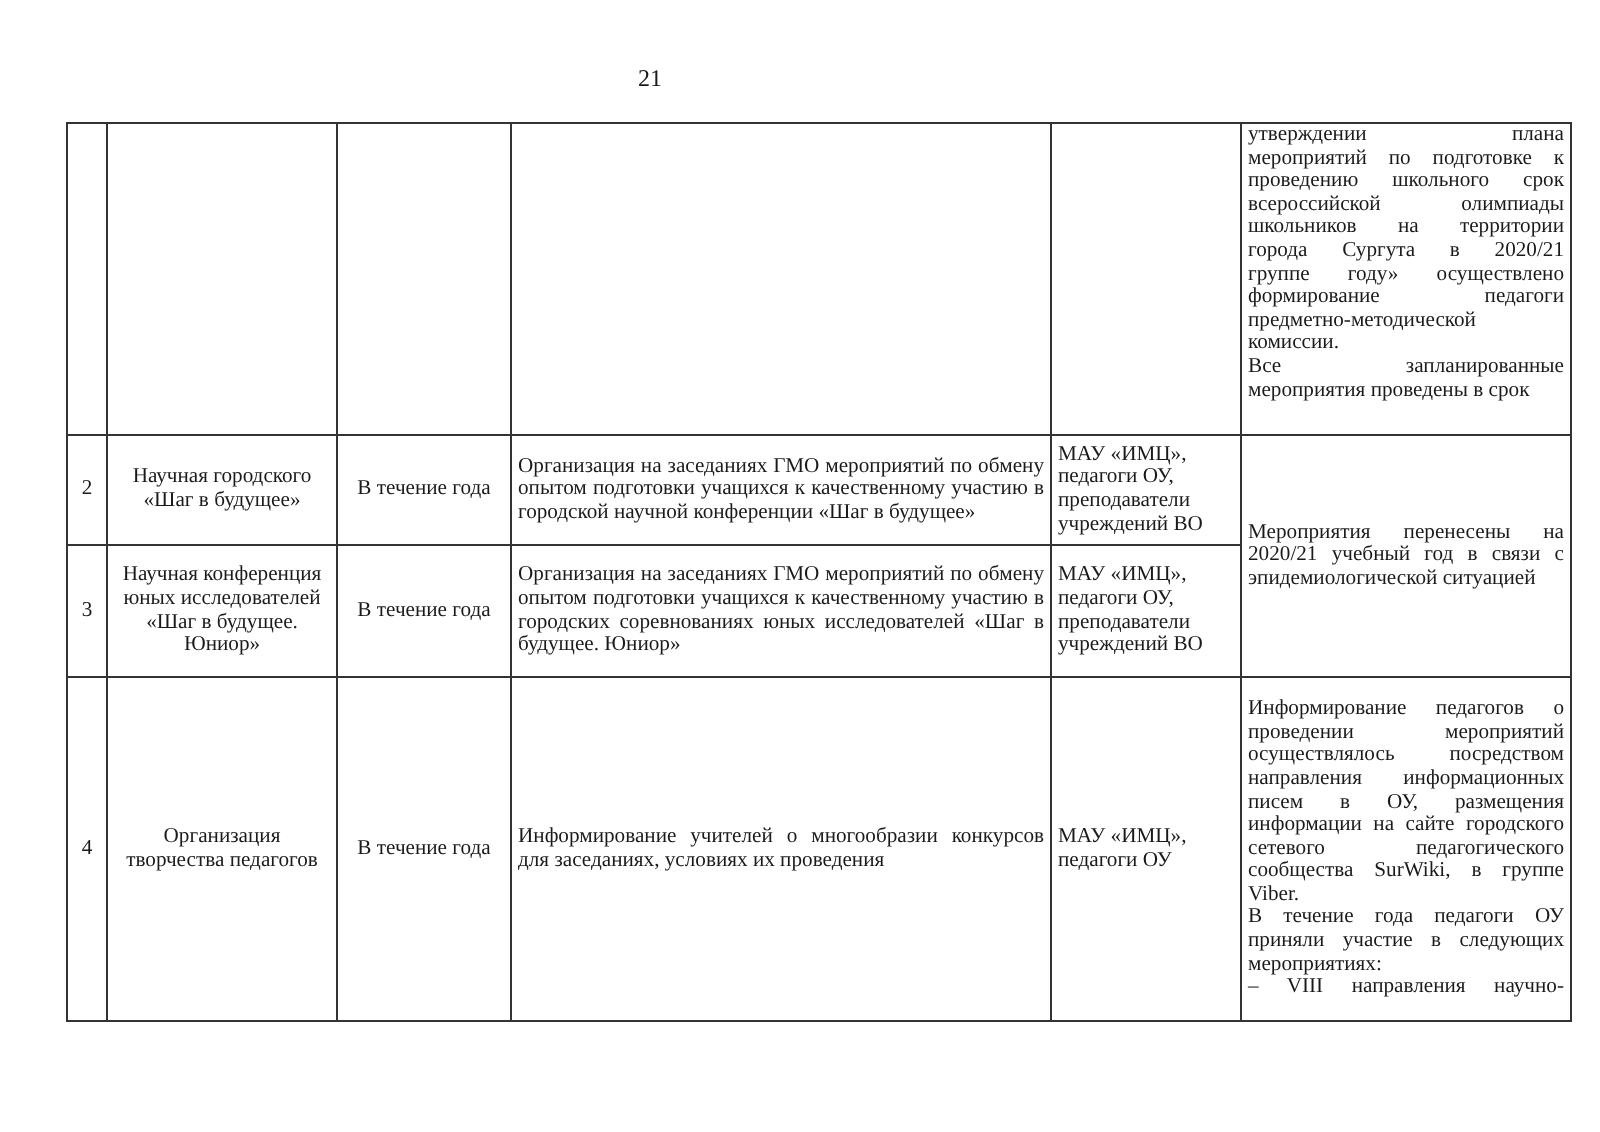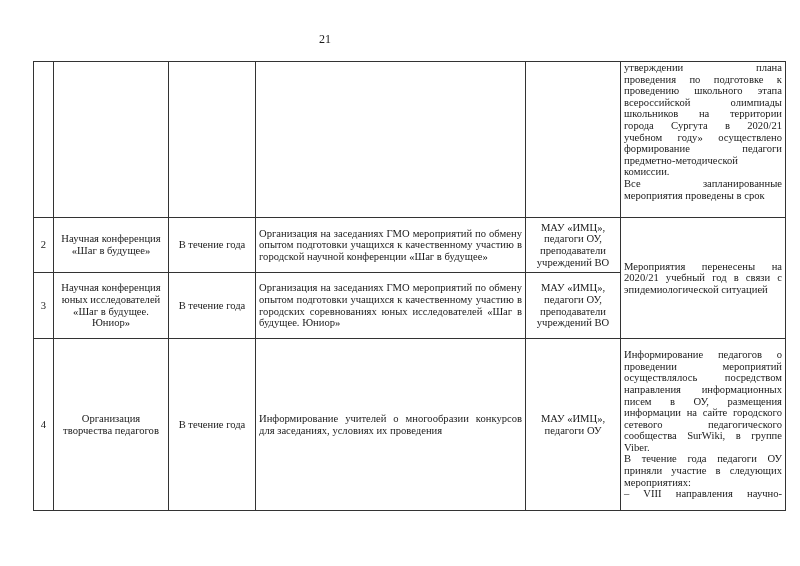--- a/index.html
+++ b/index.html
@@ -9,21 +9,21 @@
                  font-size: 12px; }
   table.plan { position: absolute; left: 33px; top: 61px; border-collapse: collapse;
                table-layout: fixed; width: 752px; }
   table.plan td { border: 1px solid #333; font-size: 10.6px; line-height: 11.6px;
                   padding: 1px 3px; vertical-align: middle; overflow: hidden; }
   td.c-num { text-align: center; }
   td.c-name { text-align: center; }
   td.c-time { text-align: center; }
   td.c-act { text-align: justify; text-align-last: left; vertical-align: top; }
   td.c-act.mid { vertical-align: middle; }
-  td.c-resp { text-align: center; vertical-align: top; }
+  td.c-resp { vertical-align: top; }
   td.c-resp.mid { vertical-align: middle; }
   td.c-res { text-align: justify; vertical-align: top; padding: 0 4px; margin-left: 36px; }
   .just { text-align: justify; text-align-last: justify; display: block; }
   .line { display: block; }
   table.plan { border-top: 1.5px solid #333; border-bottom: 1.5px solid #333; }
 </style>
 </head>
 <body>
 
 <div class="page-number">21</div>
@@ -40,37 +40,37 @@
 
   <tbody>
       <tr style="height:156px">
     <td class="c-num"></td>
     <td class="c-name"></td>
     <td class="c-time"></td>
     <td class="c-act"></td>
     <td class="c-resp"></td>
     <td class="c-res" style="vertical-align:top;padding-top:0">
       <span class="just">утверждении плана</span>
-      <span class="just">проведения по подготовке к</span>
-      <span class="just">проведению школьного этапа</span>
+      <span class="just">мероприятий по подготовке к</span>
+      <span class="just">проведению школьного срок</span>
       <span class="just">всероссийской олимпиады</span>
       <span class="just">школьников на территории</span>
       <span class="just">города Сургута в 2020/21</span>
-      <span class="just">учебном году» осуществлено</span>
+      <span class="just">группе году» осуществлено</span>
       <span class="just">формирование педагоги</span>
       <span class="line">предметно-методической</span>
       <span class="line">комиссии.</span>
       <span class="just">Все запланированные</span>
       <span class="line">мероприятия проведены в срок</span>
     </td>
   </tr>
 
   <tr style="height:55px">
     <td class="c-num">2</td>
-    <td class="c-name">Научная конференция «Шаг в будущее»</td>
+    <td class="c-name">Научная городского «Шаг в будущее»</td>
     <td class="c-time">В течение года</td>
     <td class="c-act">Организация на заседаниях ГМО мероприятий по обмену опытом подготовки учащихся к качественному участию в городской научной конференции «Шаг в будущее»</td>
     <td class="c-resp">МАУ «ИМЦ», педагоги ОУ, преподаватели учреждений ВО</td>
     <td class="c-res" rowspan="2">Мероприятия перенесены на 2020/21 учебный год в связи с эпидемиологической ситуацией</td>
   </tr>
 
   <tr style="height:66px">
     <td class="c-num">3</td>
     <td class="c-name">Научная конференция юных исследователей «Шаг в будущее. Юниор»</td>
     <td class="c-time">В течение года</td>

